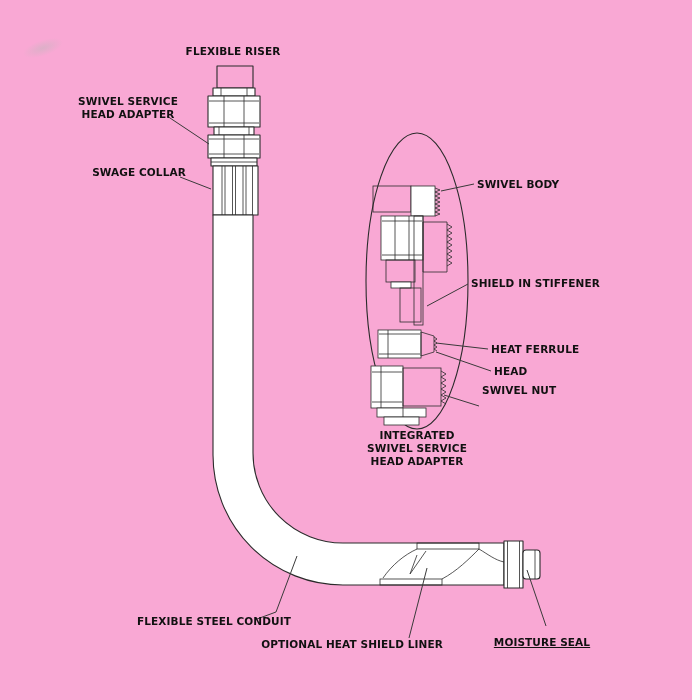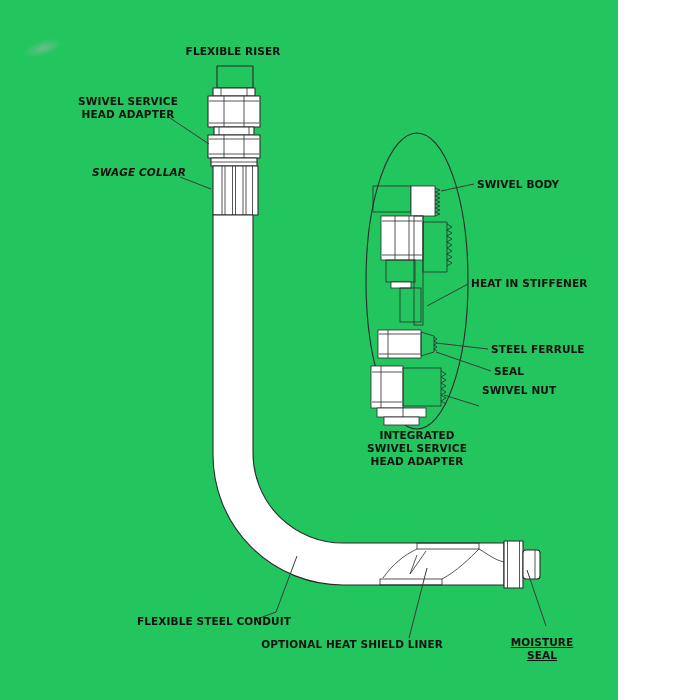--- a/index.html
+++ b/index.html
@@ -1,16 +1,16 @@
 <!DOCTYPE html>
 <html><head>
 <meta charset="utf-8">
 <style>
   html,body{margin:0;padding:0;background:#fff;}
-  .canvas{position:relative;width:618px;height:700px;background:#22c55e;overflow:hidden;
+  .canvas{position:relative;width:692px;height:700px;background:#f9a8d4;overflow:hidden;
           font-family:"DejaVu Sans",sans-serif;}
   svg.art{position:absolute;left:0;top:0;}
   .ln{stroke:#2b2b2b;fill:none;stroke-width:1.1;stroke-linejoin:round;stroke-linecap:round;}
   .lnthin{stroke:#2b2b2b;fill:none;stroke-width:0.8;}
   .wht{fill:#ffffff;}
   .leader{stroke:#3a3a3a;fill:none;stroke-width:1;}
   .lbl{position:absolute;font:700 10.5px "DejaVu Sans",sans-serif;color:#111;
        white-space:pre-line;text-align:center;transform:translateX(-50%);
        line-height:1.25;letter-spacing:.1px;}
   .lbl.anchor-left{transform:none;text-align:left;}
@@ -146,30 +146,30 @@
       <line class="leader" x1="491" y1="371" x2="436" y2="352"></line>
       <line class="leader" x1="479" y1="406" x2="444" y2="395"></line>
     </g>
   </svg>
 
   <div class="lbl" style="left:233px;top:45px;">FLEXIBLE RISER</div>
 
   <div class="lbl" style="left:128px;top:95px;">SWIVEL SERVICE
 HEAD ADAPTER</div>
 
-  <div class="lbl" style="left:139px;top:166px;font-style:italic;">SWAGE COLLAR</div>
+  <div class="lbl" style="left:139px;top:166px;">SWAGE COLLAR</div>
 
 
   <div class="lbl anchor-left" style="left:477px;top:178px;">SWIVEL BODY</div>
 
-  <div class="lbl anchor-left" style="left:471px;top:277px;">HEAT IN STIFFENER</div>
+  <div class="lbl anchor-left" style="left:471px;top:277px;">SHIELD IN STIFFENER</div>
 
-  <div class="lbl anchor-left" style="left:491px;top:343px;">STEEL FERRULE</div>
+  <div class="lbl anchor-left" style="left:491px;top:343px;">HEAT FERRULE</div>
 
-  <div class="lbl anchor-left" style="left:494px;top:365px;">SEAL</div>
+  <div class="lbl anchor-left" style="left:494px;top:365px;">HEAD</div>
 
   <div class="lbl anchor-left" style="left:482px;top:384px;">SWIVEL NUT</div>
 
   <div class="lbl" style="left:417px;top:429px;">INTEGRATED
 SWIVEL SERVICE
 HEAD ADAPTER</div>
 
   <div class="lbl" style="left:188px;top:615px;margin-left:26px;">FLEXIBLE STEEL CONDUIT</div>
 
   <div class="lbl" style="left:352px;top:638px;">OPTIONAL HEAT SHIELD LINER</div>

